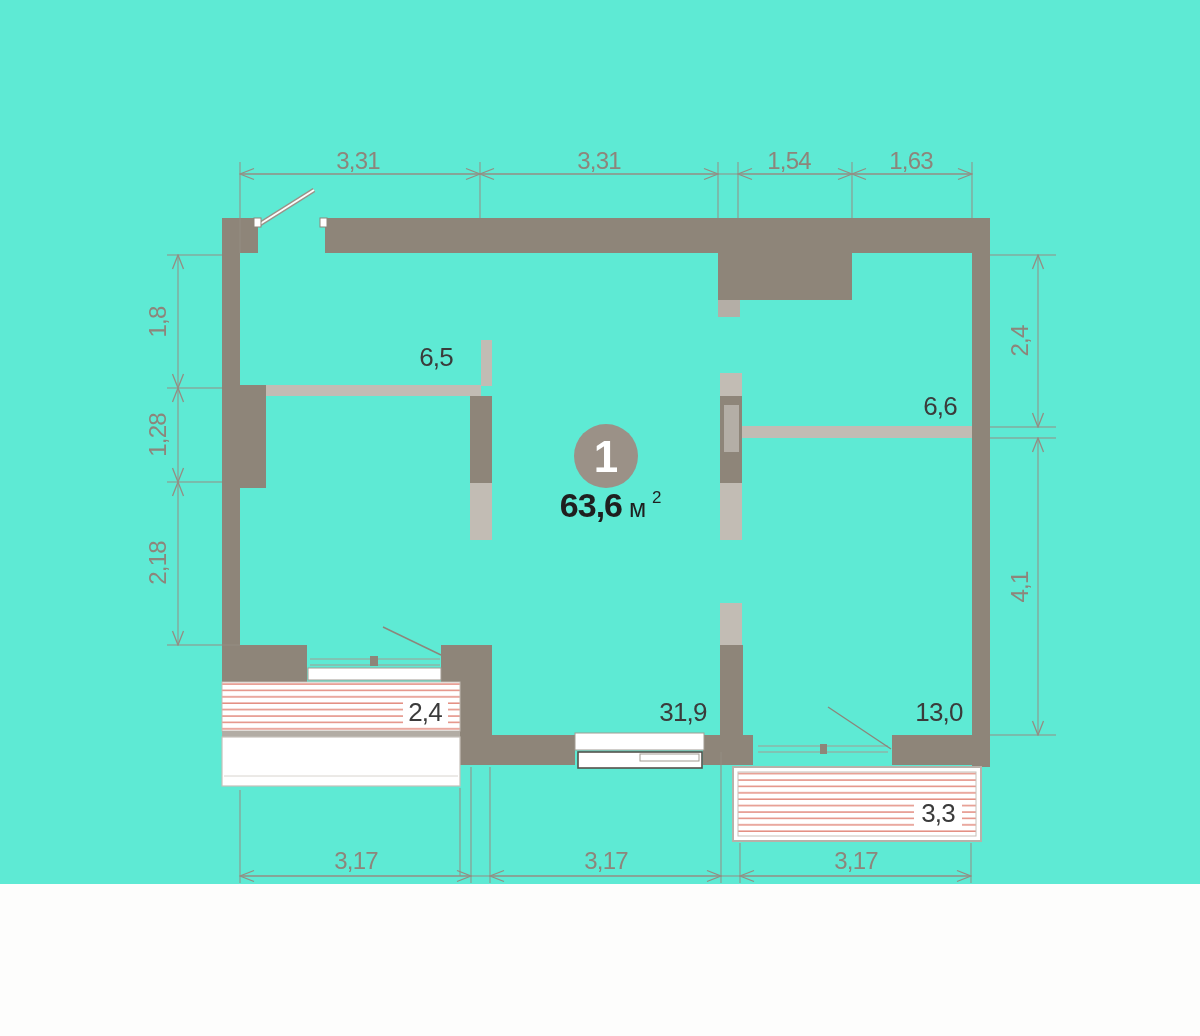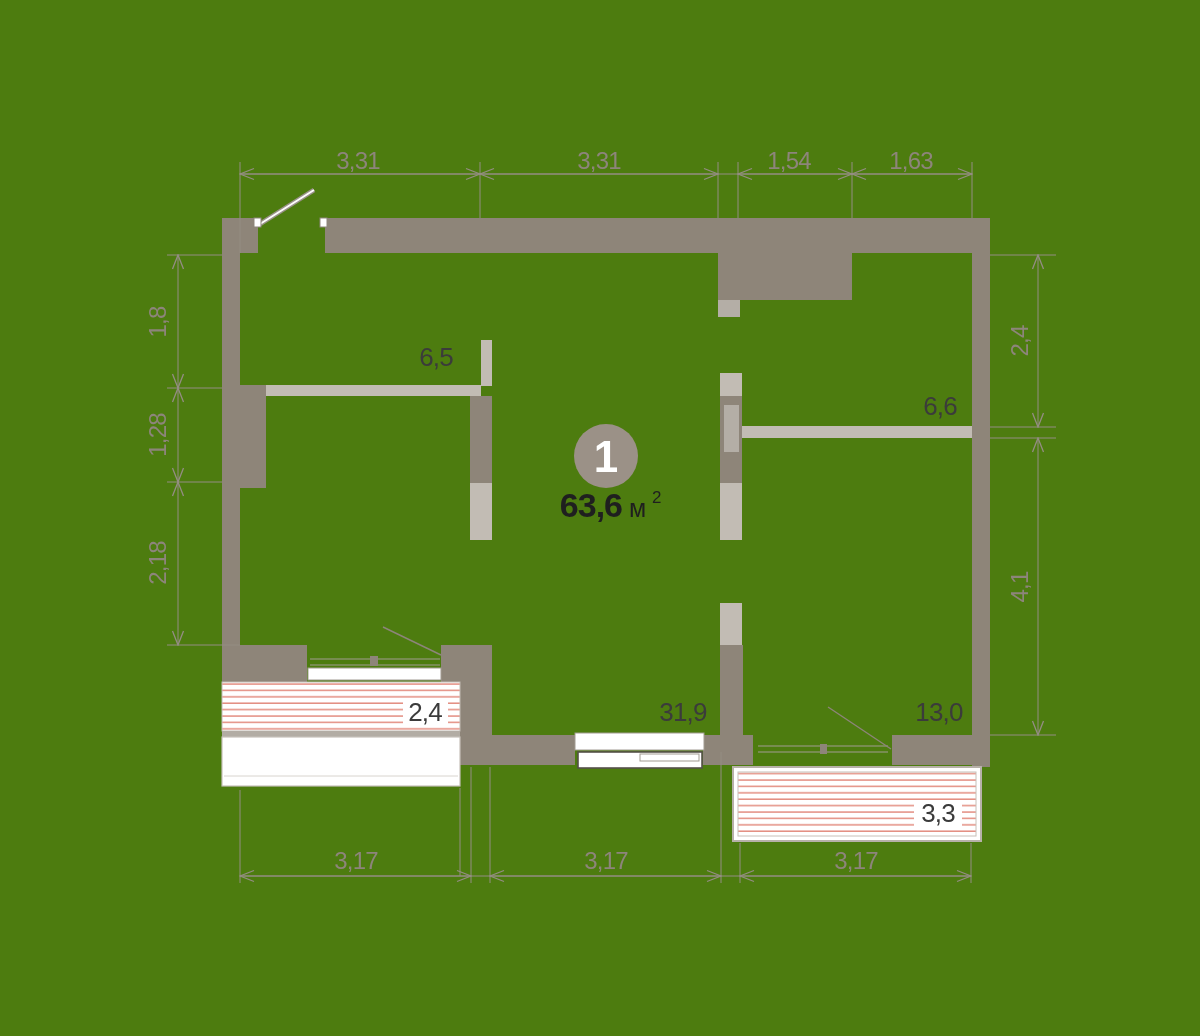--- a/index.html
+++ b/index.html
@@ -1,16 +1,16 @@
 <!DOCTYPE html>
 <html><head>
 <meta charset="utf-8">
 <style>
   html,body{margin:0;padding:0;background:#fdfdfc;}
-  .stage{width:1200px;height:1036px;position:relative;background:#4d7c0f;overflow:hidden;}
+  .stage{width:1200px;height:884px;position:relative;background:#5eead4;overflow:hidden;}
   svg text{font-family:"Liberation Sans", sans-serif;}
   .dimtxt{font-size:24px;fill:#8d857b;letter-spacing:-0.8px;}
   .roomtxt{font-size:26px;fill:#3b3b3b;letter-spacing:-0.8px;}
   .areatxt{font-size:34px;font-weight:bold;fill:#1f1f1f;letter-spacing:-1px;}
   .unittxt{font-size:25px;fill:#1f1f1f;}
   .suptxt{font-size:17px;fill:#1f1f1f;}
   .badgetxt{font-size:44px;font-weight:bold;fill:#ffffff;}
   .wd{fill:#8e8579;}
   .wl{fill:#c2bcb4;}
   .wm{fill:#b4aea6;}

